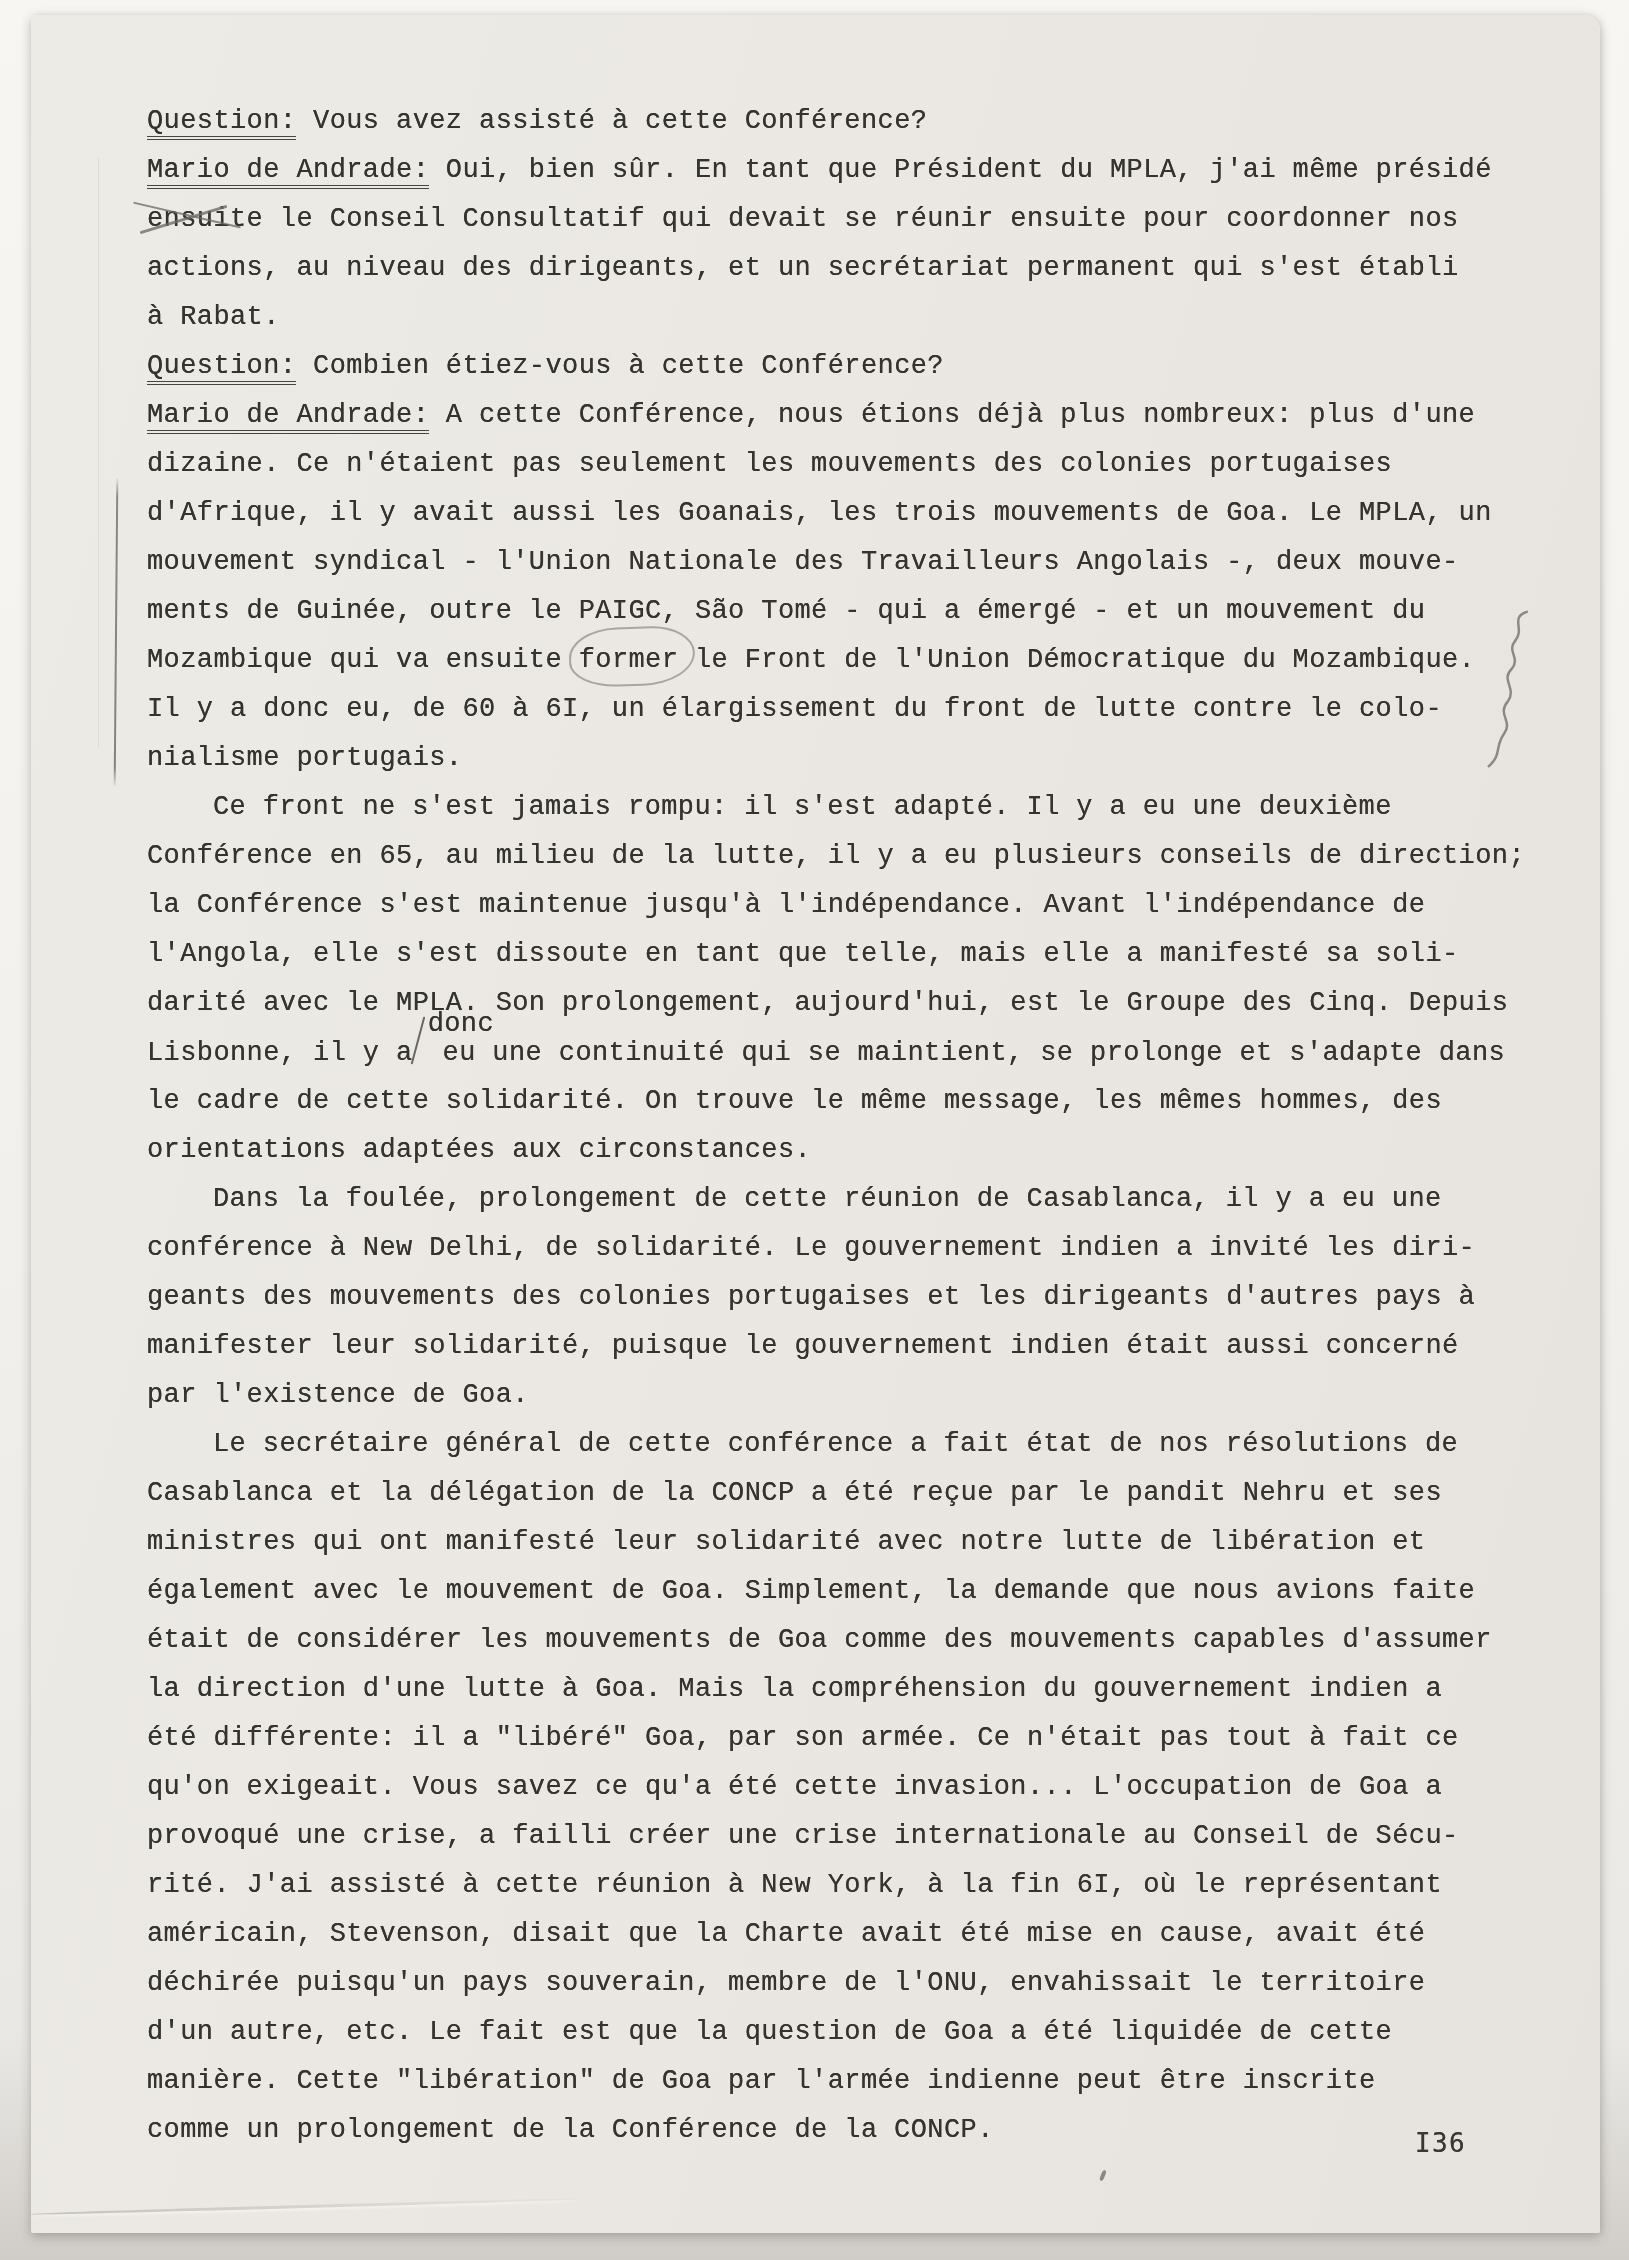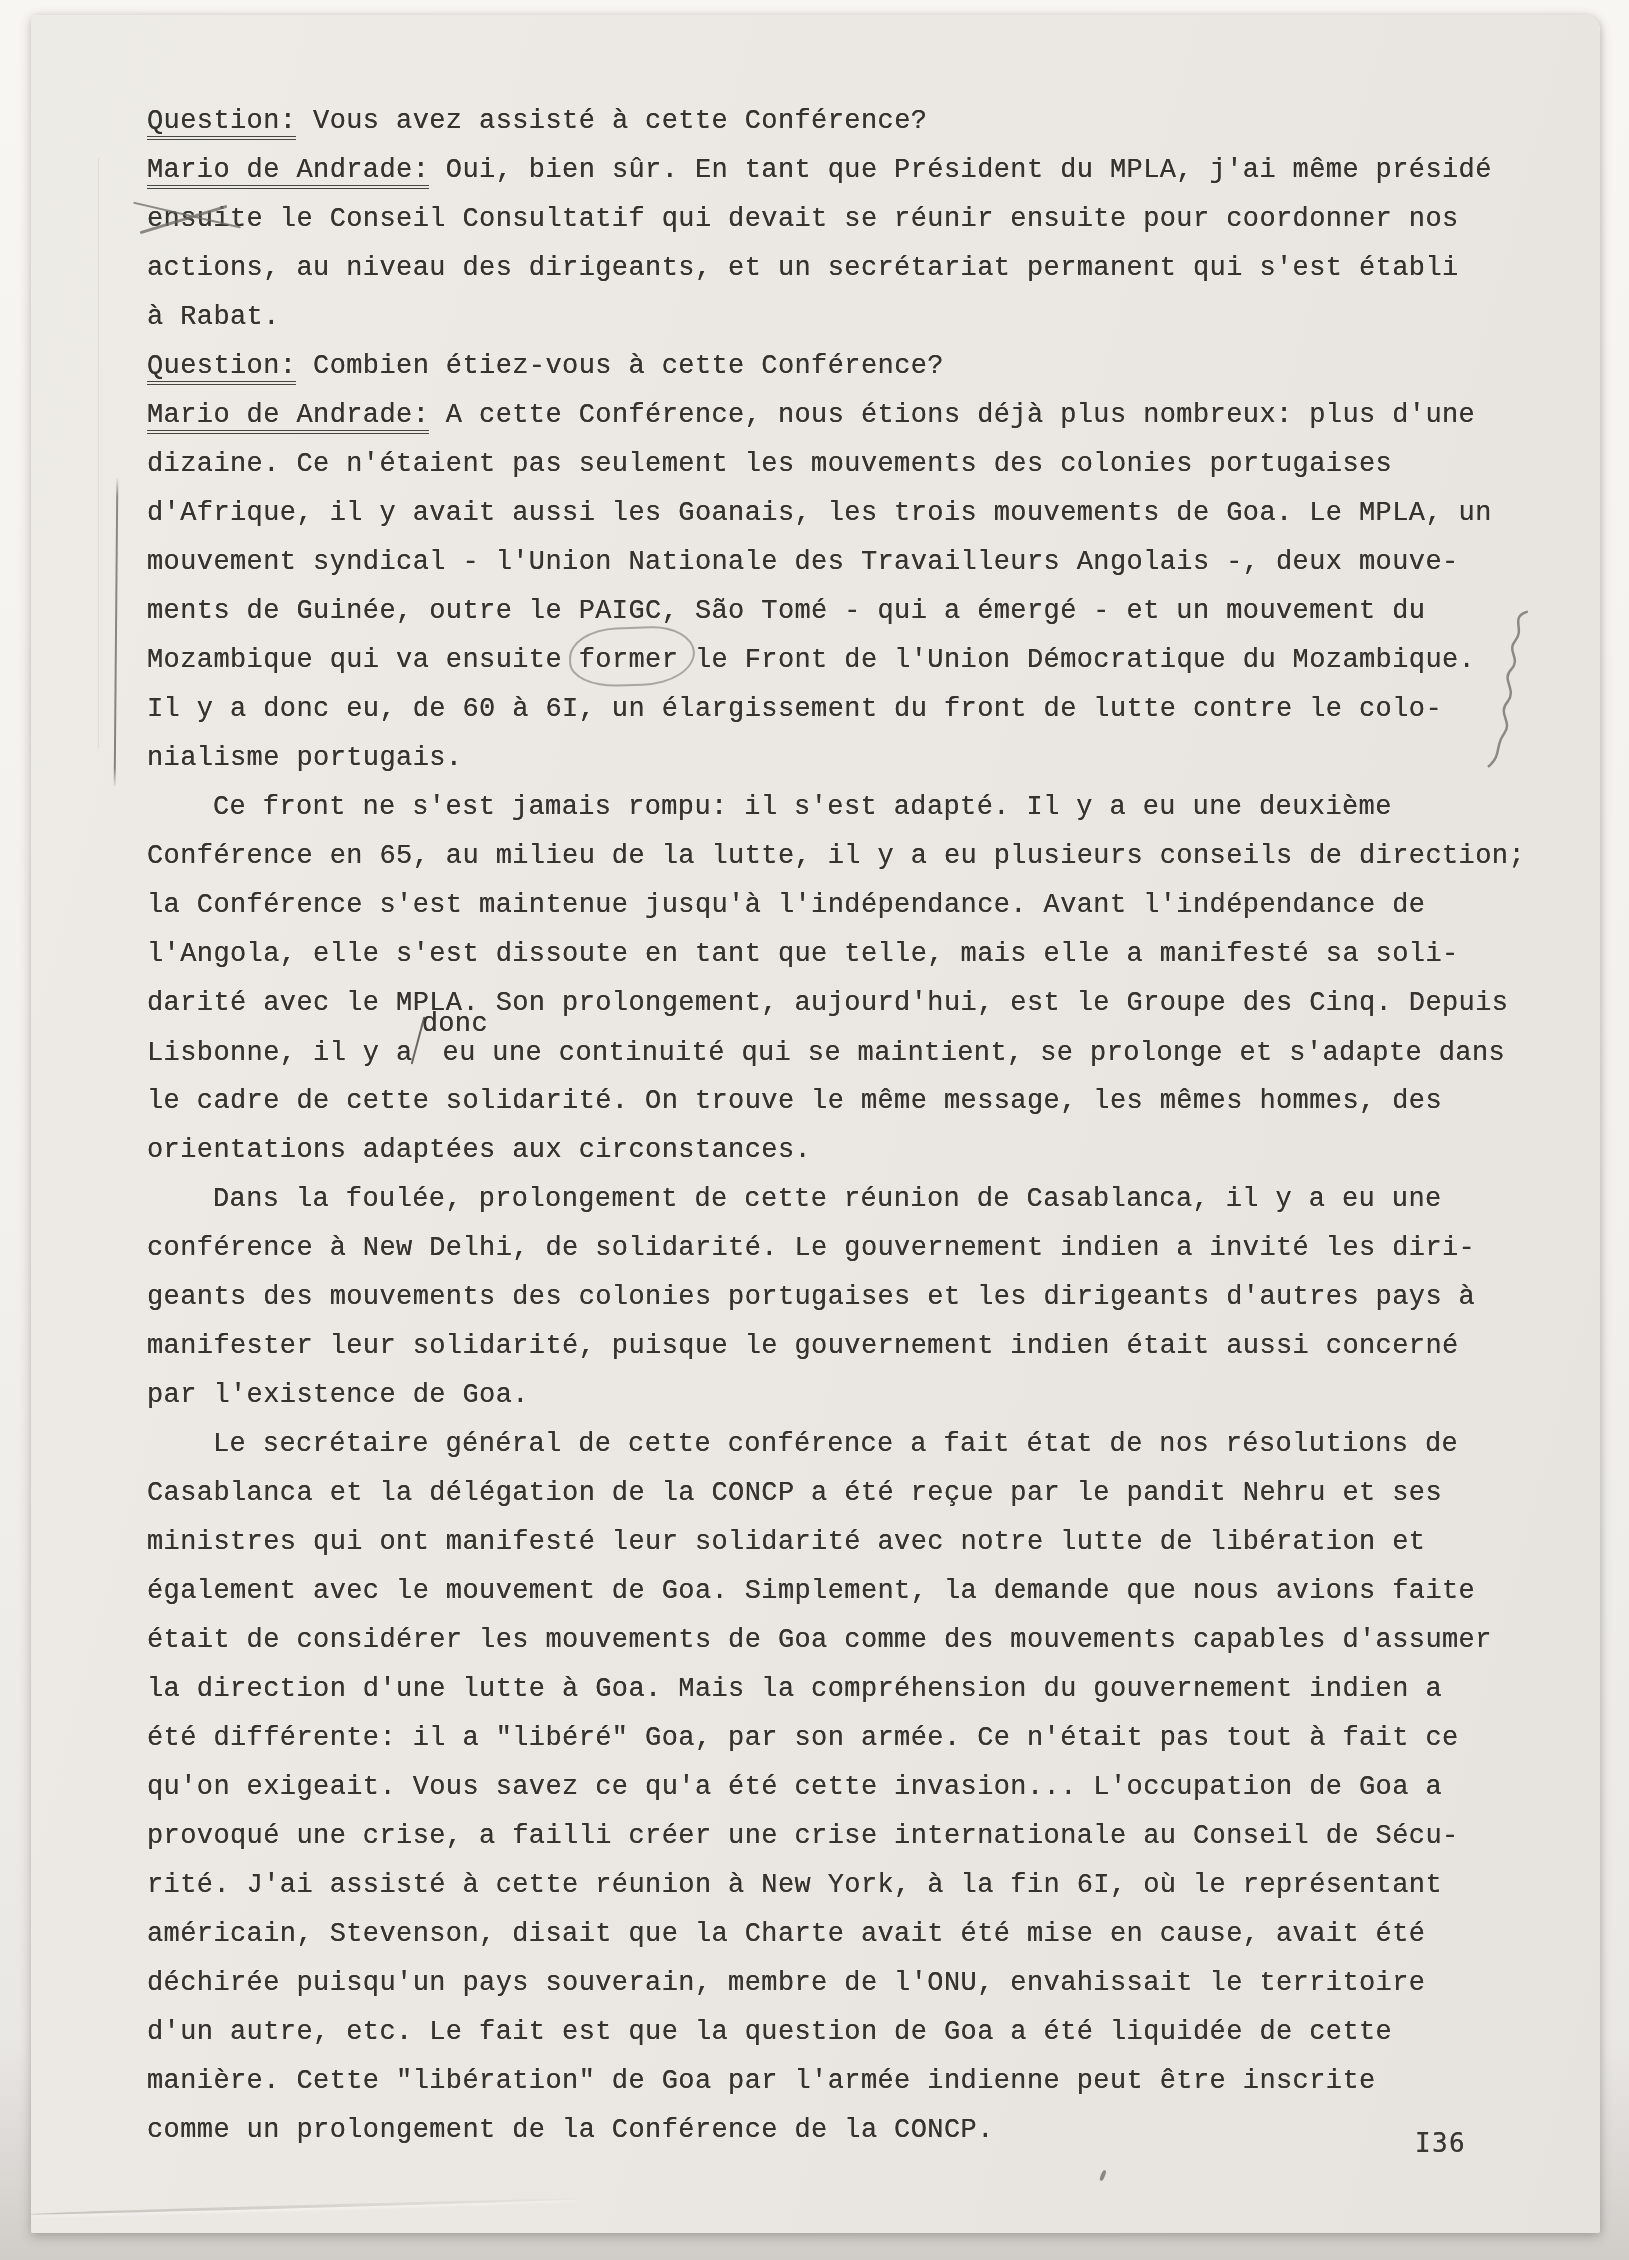--- a/index.html
+++ b/index.html
@@ -45,21 +45,21 @@
   .m-circle::before {
     content: ""; position: absolute;
     left: -9.5px; right: -17px; top: -8.6px; bottom: -1.9px;
     border: 2.1px solid rgba(142,140,134,0.72);
     border-radius: 50% 45% 55% 50% / 65% 60% 70% 55%;
     transform: rotate(-2deg);
   }
 
   
   .m-insert { position: relative; display: inline-block; width: 13.3px; height: 32px; }
-  .insert-word { position: absolute; left: 9px; top: -28.5px; white-space: nowrap; }
+  .insert-word { position: absolute; left: 15px; top: -28.5px; white-space: nowrap; }
   .insert-slash {
     position: absolute; left: 4.8px; top: -12.4px; width: 2.1px; height: 49px;
     background: rgba(82,80,76,0.85); transform: rotate(15deg); border-radius: 1.9px;
   }
 
   
   .margin-line {
     position: absolute; left: 84px; top: 463px; width: 2.3px; height: 308px;
     background: linear-gradient(rgba(110,108,102,0.05), rgba(106,104,98,0.75) 6%,
                 rgba(106,104,98,0.8) 94%, rgba(110,108,102,0.1));

